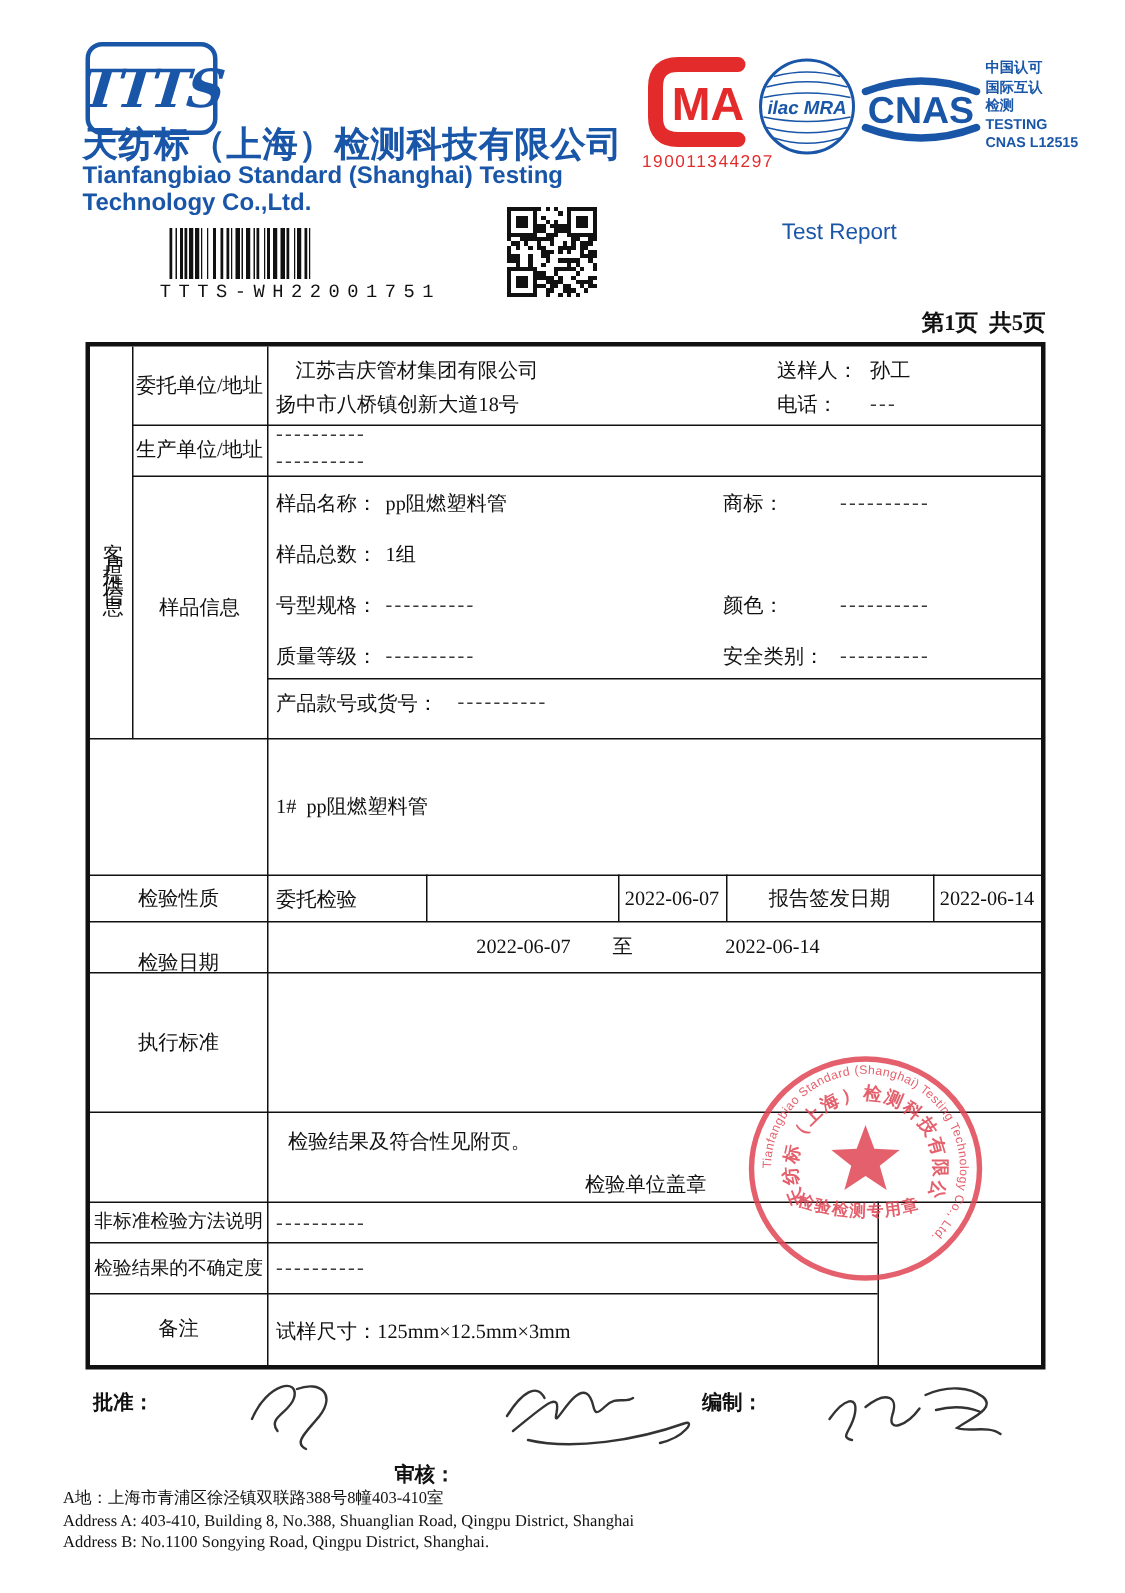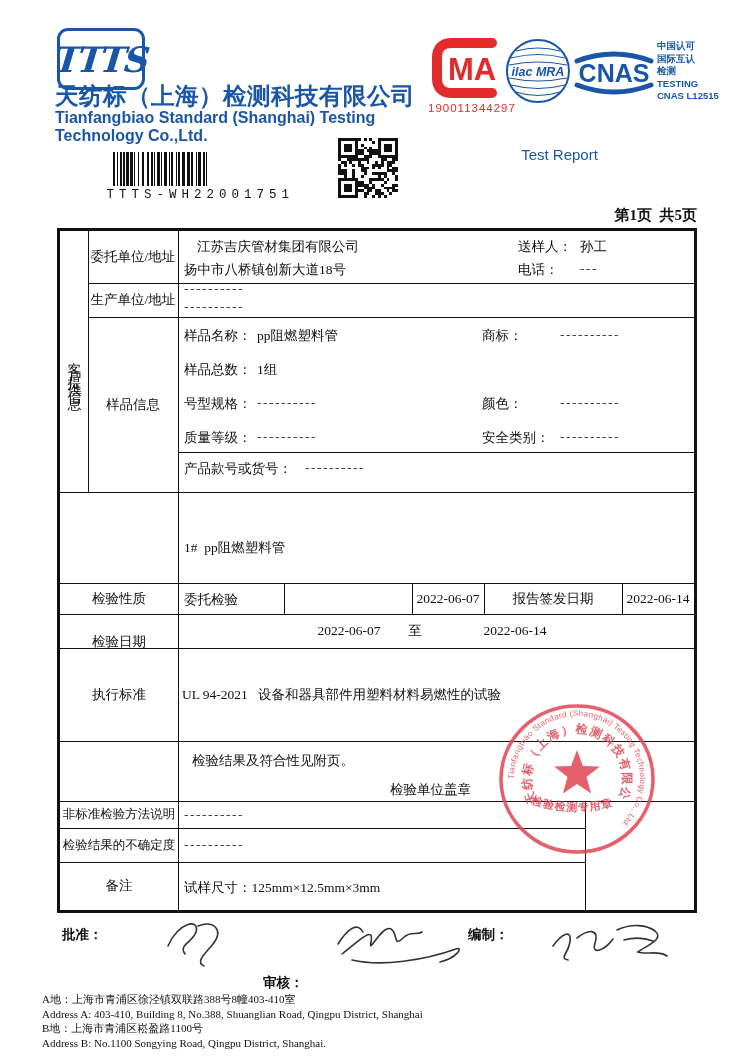--- a/index.html
+++ b/index.html
@@ -428,35 +428,34 @@
     <div class="txt dash" style="left:197px;top:164px;">----------</div>
     <div class="txt" style="left:422px;top:164px;">颜色：</div>
     <div class="txt dash" style="left:500px;top:164px;">----------</div>
     <div class="txt" style="left:124px;top:198px;">质量等级：</div>
     <div class="txt dash" style="left:197px;top:198px;">----------</div>
     <div class="txt" style="left:422px;top:198px;">安全类别：</div>
     <div class="txt dash" style="left:500px;top:198px;">----------</div>
     <div class="txt" style="left:124px;top:229px;">产品款号或货号：</div>
     <div class="txt dash" style="left:245px;top:229px;">----------</div>
 
-    <div class="txt" style="left:124px;top:308px;text-align:center;">1#  pp阻燃塑料管</div>
+    <div class="txt" style="left:124px;top:298px;text-align:center;">1#  pp阻燃塑料管</div>
 
     <div class="cell lbl" style="left:0;top:352px;width:118px;height:31px;">检验性质</div>
     <div class="txt" style="left:124px;top:360px;">委托检验</div>
     <div class="cell" style="left:352px;top:352px;width:72px;height:31px;">2022-06-07</div>
     <div class="cell" style="left:424px;top:352px;width:138px;height:31px;">报告签发日期</div>
     <div class="cell" style="left:562px;top:352px;width:72px;height:31px;">2022-06-14</div>
 
     <div class="cell lbl" style="left:0;top:383px;width:118px;height:34px;margin-top:11px;">检验日期</div>
     <div class="cell" style="left:234px;top:383px;width:110px;height:34px;">2022-06-07</div>
     <div class="cell" style="left:340px;top:383px;width:30px;height:34px;">至</div>
     <div class="cell" style="left:400px;top:383px;width:110px;height:34px;">2022-06-14</div>
 
     <div class="cell lbl" style="left:0;top:417px;width:118px;height:93px;">执行标准</div>
-    <div class="txt" style="left:122px;top:455px;">UL 94-2021   设备和器具部件用塑料材料易燃性的试验</div>
 
     <div class="txt" style="left:132px;top:521px;">检验结果及符合性见附页。</div>
     <div class="txt" style="left:330px;top:550px;">检验单位盖章</div>
 
     <div class="cell" style="left:0;top:570px;width:118px;height:27px;font-size:12.5px;">非标准检验方法说明</div>
     <div class="txt dash" style="left:124px;top:576px;">----------</div>
 
     <div class="cell" style="left:0;top:597px;width:118px;height:34px;font-size:12.5px;">检验结果的不确定度</div>
     <div class="txt dash" style="left:124px;top:606px;">----------</div>
 
@@ -492,17 +491,16 @@
     <path d="M 8,36 C 18,20 28,14 33,24 M 12,46 C 32,30 44,18 41,34 C 38,48 52,16 61,21 C 68,25 63,40 73,30 C 81,22 86,28 92,24 M 22,52 C 52,59 95,52 126,41 C 134,38 127,50 110,54" fill="none" stroke="#333" stroke-width="1.6" stroke-linecap="round"></path>
   </svg>
   <div class="abs sig-lbl" style="left:468px;top:926px;">编制：</div>
   <svg class="abs" style="left:545px;top:910px;" width="135" height="58" viewBox="0 0 135 58">
     <path d="M 8,36 C 18,22 27,20 25,32 C 23,44 14,48 23,50 M 32,28 C 46,17 54,21 50,33 C 46,46 60,40 68,29 M 72,20 C 87,13 102,15 110,21 C 120,29 101,36 93,42 C 101,45 114,40 122,46 M 79,30 C 90,27 100,28 108,31" fill="none" stroke="#333" stroke-width="1.6" stroke-linecap="round"></path>
   </svg>
 
   <div class="abs foot" style="left:42px;top:992px;width:520px;">
     <div>A地：上海市青浦区徐泾镇双联路388号8幢403-410室</div>
     <div>Address A: 403-410, Building 8, No.388, Shuanglian Road, Qingpu District, Shanghai</div>
-    <div>B地：上海市青浦区崧盈路1100号</div>
     <div>Address B: No.1100 Songying Road, Qingpu District, Shanghai.</div>
   </div>
 
 </div>
 
 </body></html>

